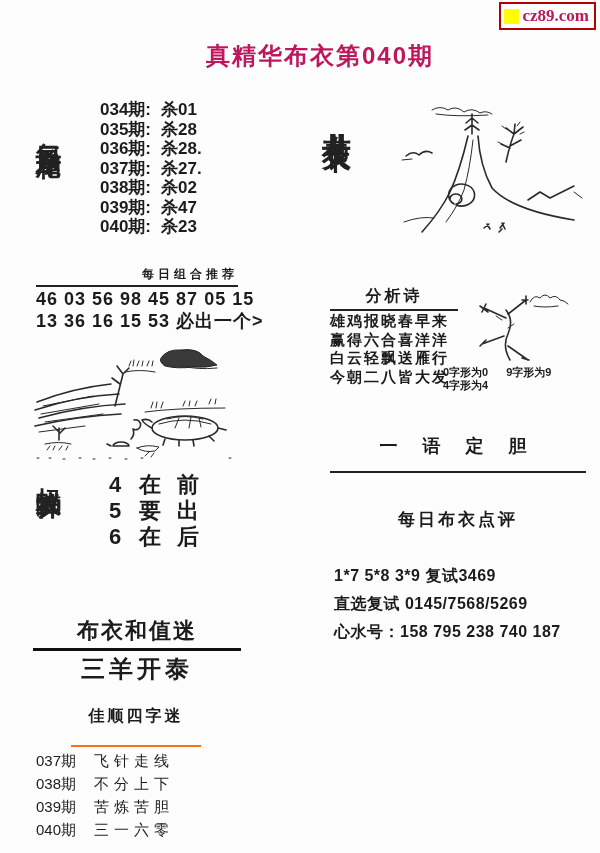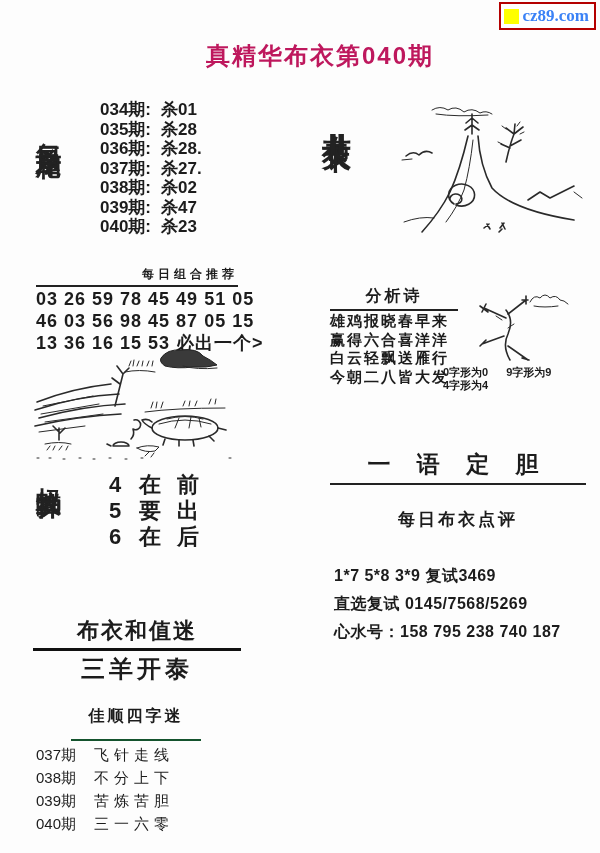--- a/index.html
+++ b/index.html
@@ -10,21 +10,21 @@
     color:#1c1c1c;
   }
   
   .badge{
     position:absolute;top:2px;right:4px;height:24px;
     border:2px solid #b40000;background:#fff;
     display:flex;align-items:center;padding:0 5px 0 3px;gap:3px;
     cursor:pointer;
   }
   .badge .sq{width:15px;height:15px;background:#ffff00;display:inline-block;}
-  .badge .txt{color:#3b82f6;font-family:"Liberation Serif","DejaVu Serif",serif;font-size:17px;font-weight:bold;}
+  .badge .txt{color:#be185d;font-family:"Liberation Serif","DejaVu Serif",serif;font-size:17px;font-weight:bold;}
   
   .main-title{
     position:absolute;top:40px;left:0;width:600px;text-align:center;
     font-size:24px;font-weight:bold;letter-spacing:2px;text-indent:40px;color:#be185d;
   }
   
   .vlabel{
     writing-mode:vertical-rl;text-orientation:upright;
     font-weight:bold;color:#222;line-height:1;
   }
@@ -52,21 +52,21 @@
   .ant-line .t{letter-spacing:16px;}
 
   .sum-riddle{position:absolute;left:33px;top:616px;width:208px;text-align:center;}
   .sum-riddle .t1{font-size:22px;font-weight:bold;letter-spacing:2px;border-bottom:3px solid #111;padding-bottom:2px;text-align:center;}
   .sum-riddle .t2{font-size:24px;font-weight:bold;letter-spacing:4px;margin-top:2px;}
 
   .fourchar{position:absolute;left:36px;top:706px;width:200px;}
   .fourchar-title{
     text-align:center;font-size:16px;font-weight:bold;letter-spacing:3px;
     font-family:"Liberation Serif","DejaVu Serif",serif;
-    width:130px;margin:0 auto;border-bottom:2px solid #14532d;padding-bottom:12px;
+    width:130px;margin:0 auto;border-bottom:2px solid #f97316;padding-bottom:18px;
   }
   .fc-row{font-size:15px;font-weight:normal;line-height:18px;margin-top:5px;display:flex;}
   .fc-row .p{width:58px;}
   .fc-row .t{letter-spacing:5px;}
 
   
   .tianxia-label{position:absolute;left:322px;top:112px;}
   .tianxia-label .vlabel{font-size:29px;letter-spacing:4px;height:170px;}
   .path-art{position:absolute;left:388px;top:100px;}
 
@@ -76,22 +76,22 @@
     border-bottom:2px solid #222;padding-bottom:2px;
   }
   .poem-line{font-size:15px;font-weight:bold;letter-spacing:2px;line-height:17.5px;margin-top:1px;white-space:nowrap;}
 
   .figure-art{position:absolute;left:452px;top:288px;}
   .shape-notes{position:absolute;left:443px;top:366px;font-size:11px;font-weight:bold;line-height:13px;}
   .shape-notes .gap{display:inline-block;width:18px;}
 
   .dan{position:absolute;left:330px;top:434px;width:256px;}
   .dan-title{
-    text-align:center;font-size:23px;font-weight:bold;letter-spacing:10px;
-    border-bottom:2px solid #222;padding-bottom:3px;margin-top:15px;
+    text-align:center;font-size:18px;font-weight:bold;letter-spacing:10px;
+    border-bottom:2px solid #222;padding-bottom:13px;
   }
   .dan-text{
     text-align:center;font-size:22px;font-weight:bold;margin-top:4px;letter-spacing:1px;
     font-family:"Liberation Serif","DejaVu Serif",serif;white-space:nowrap;
   }
   .review-title{position:absolute;left:330px;top:508px;width:256px;text-align:center;font-size:17px;font-weight:bold;letter-spacing:3px;}
 
   .review-lines{position:absolute;left:334px;top:562px;}
   .review-line{font-size:16px;font-weight:bold;line-height:28px;white-space:nowrap;letter-spacing:0.5px;}
 
@@ -119,21 +119,20 @@
       <div class="kill-row"><span>036期:</span><span class="val">杀28.</span></div>
       <div class="kill-row"><span>037期:</span><span class="val">杀27.</span></div>
       <div class="kill-row"><span>038期:</span><span class="val">杀02</span></div>
       <div class="kill-row"><span>039期:</span><span class="val">杀47</span></div>
       <div class="kill-row"><span>040期:</span><span class="val">杀23</span></div>
     </div>
   </div>
 
   <div class="combo">
     <div class="combo-title">每日组合推荐</div>
-    <div class="combo-row">03 26 59 78 45 49 51 05</div>
     <div class="combo-row">46 03 56 98 45 87 05 15</div>
     <div class="combo-row">13 36 16 15 53 必出一个&gt;</div>
   </div>
 
   <svg class="turtle-art" width="206" height="118" viewBox="0 0 206 118">
 
     <path class="blob" d="M128,14 q6,-9 20,-8 q16,-2 22,6 q8,4 14,9 q-10,3 -24,2 q-16,2 -28,-1 q-6,-4 -4,-8 z"></path>
     <path class="thin" d="M150,22 q14,4 34,2"></path>
 
     <path class="thin" d="M96,22 l2,-5 M100,22 l1,-6 M104,22 l2,-5 M109,22 l1,-5 M114,22 l2,-5 M119,22 l1,-5"></path>

